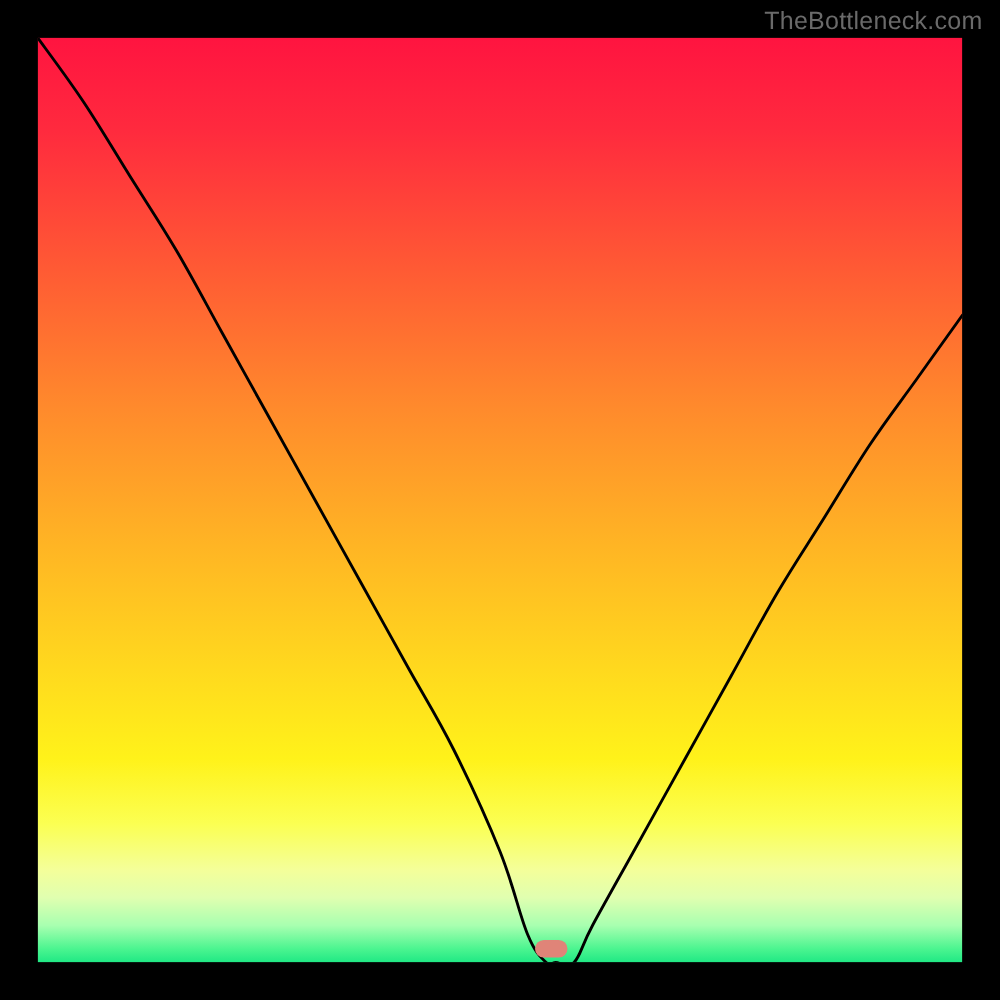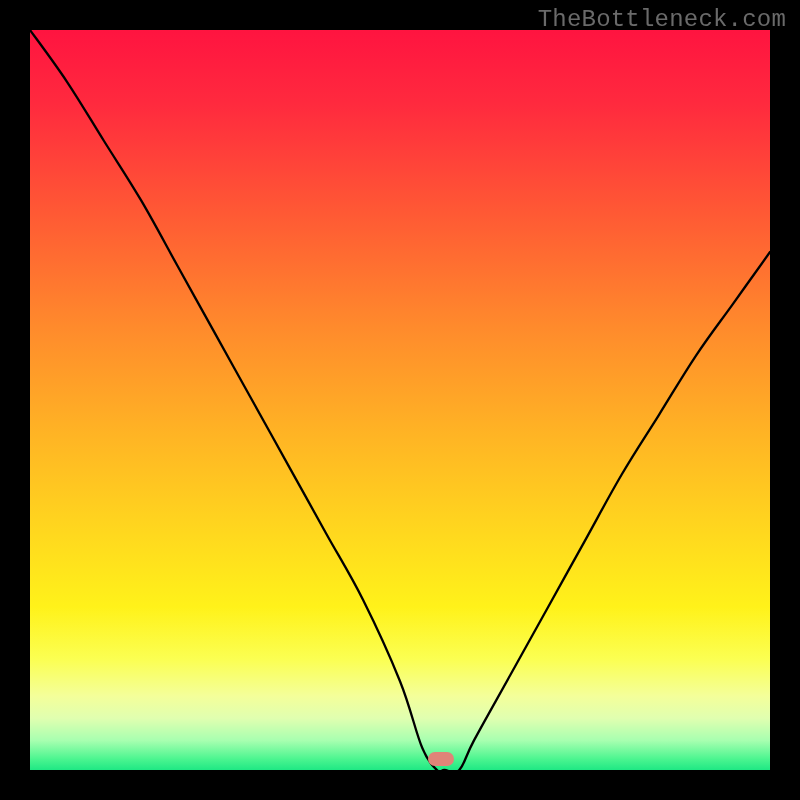--- a/index.html
+++ b/index.html
@@ -14,22 +14,22 @@
     position: relative;
     width: 800px;
     height: 800px;
     background: #000000;
   }
   .watermark {
     position: absolute;
     top: 6px;
     right: 14px;
     color: #6a6a6a;
-    font-family: Liberation Mono, monospace;
-    font-size: 24px;
+    font-family: Liberation Sans, sans-serif;
+    font-size: 20px;
     letter-spacing: 0.2px;
     user-select: none;
   }
   .plot {
     position: absolute;
     left: 30px;
     top: 30px;
     width: 740px;
     height: 740px;
     overflow: hidden;

